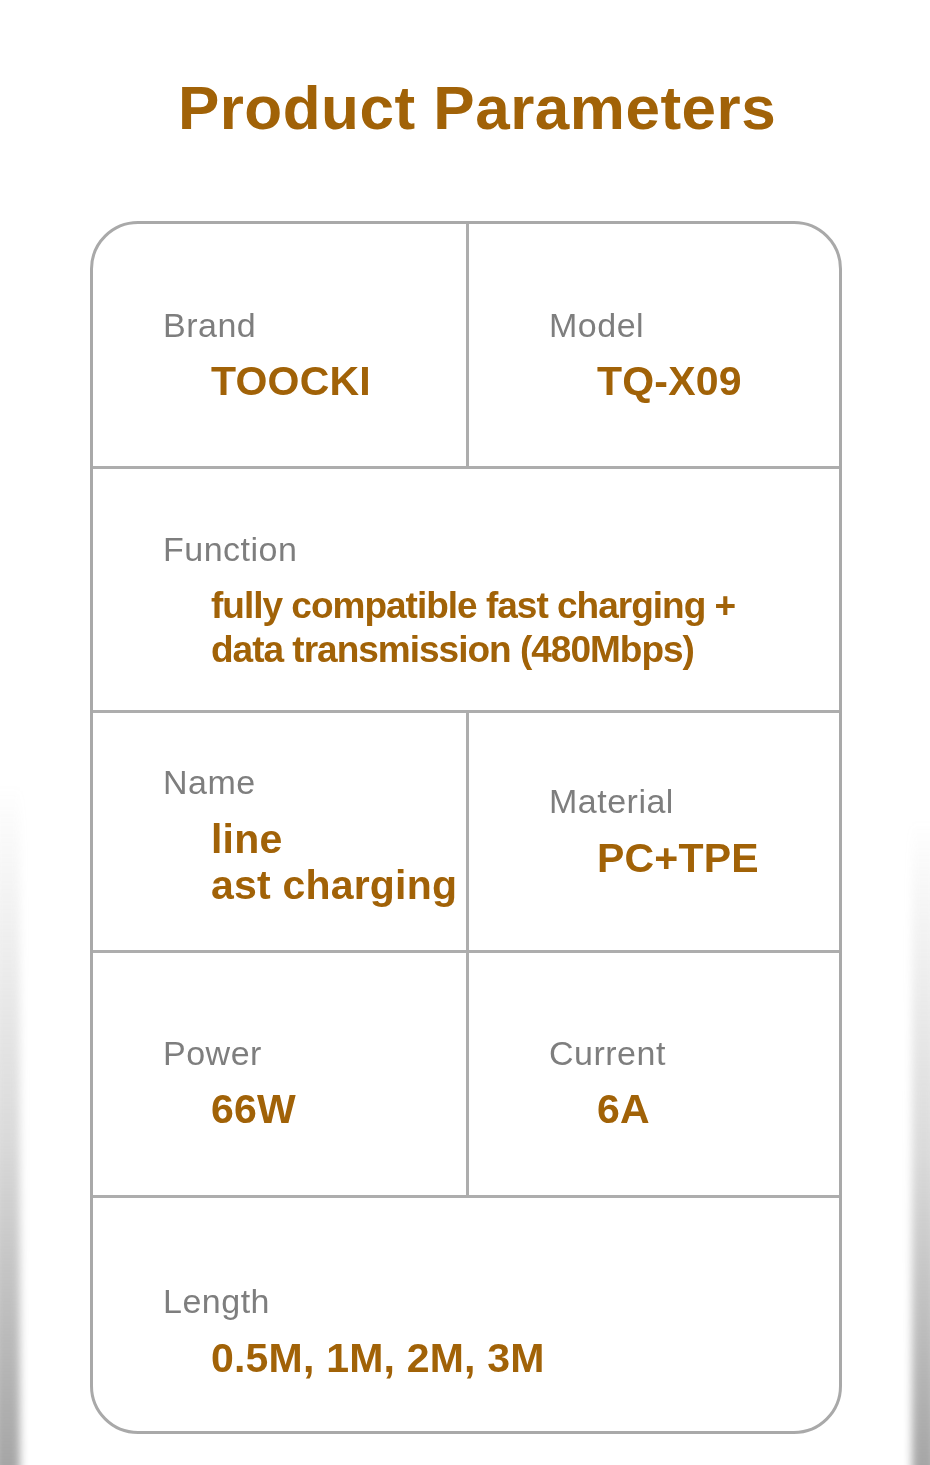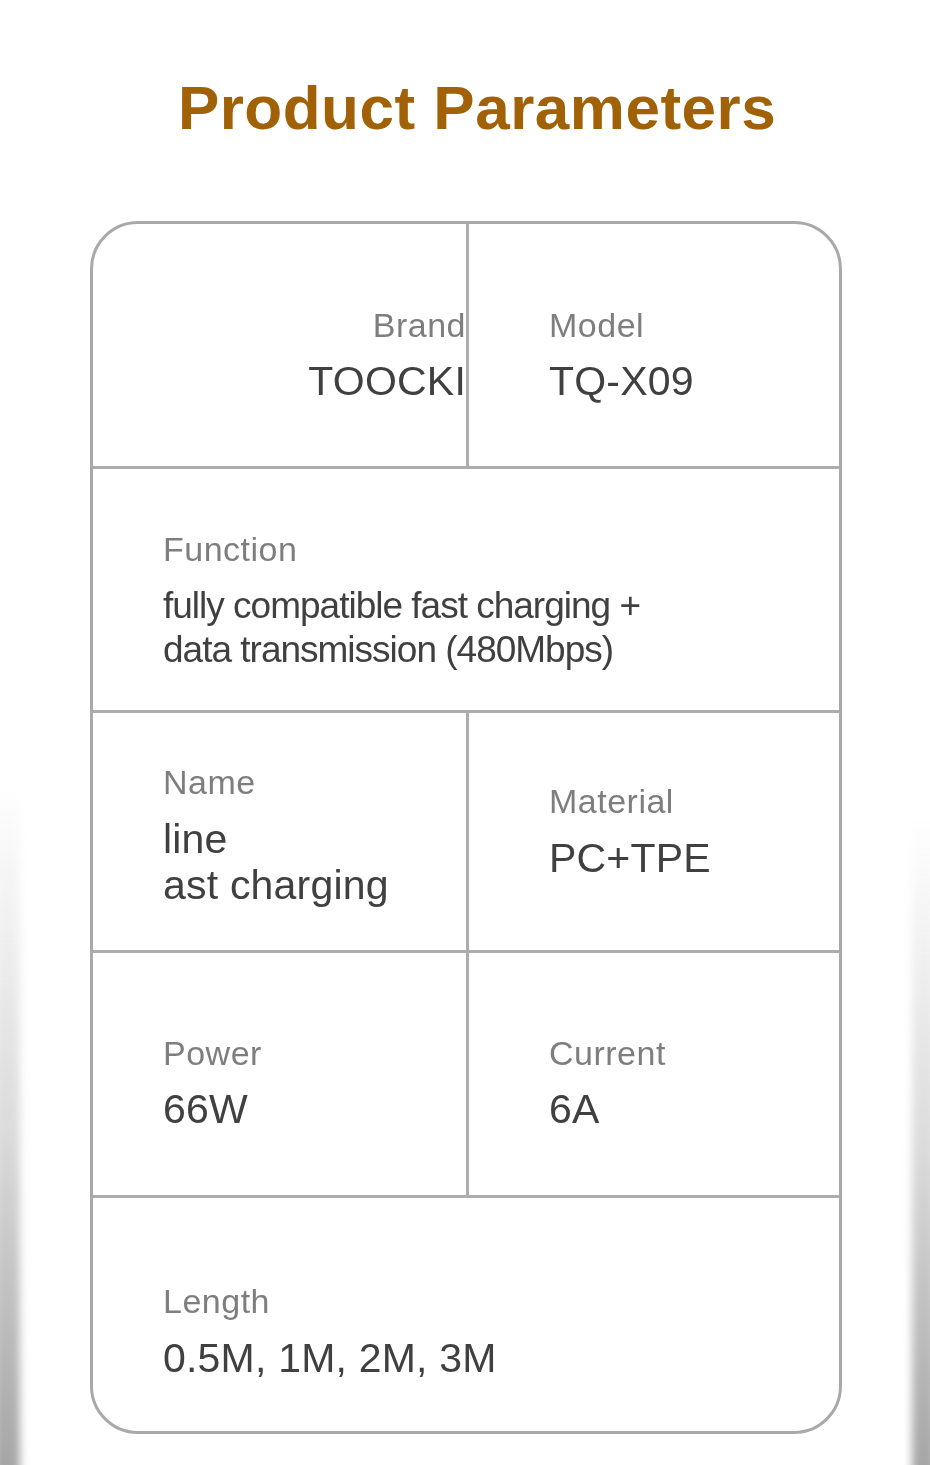--- a/index.html
+++ b/index.html
@@ -54,43 +54,44 @@
   .cell {
     position: absolute;
     display: flex;
     flex-direction: column;
     justify-content: center;
     box-sizing: border-box;
     padding-left: 70px;
   }
   .cell.rightcol { padding-left: 80px; }
 
-  .c-brand    { left: 0;     top: 0;     width: 373px; height: 242px; padding-top: 20px; align-items: flex-end; }
+  .c-brand    { left: 0;     top: 0;     width: 373px; height: 242px; padding-top: 20px; }
   .c-model    { left: 376px; top: 0;     width: 370px; height: 242px; padding-top: 20px; }
   .c-function { left: 0;     top: 245px; width: 746px; height: 241px; padding-top: 22px; }
   .c-name     { left: 0;     top: 489px; width: 373px; height: 237px; padding-top: 8px;  }
   .c-material { left: 376px; top: 471px; width: 370px; height: 237px; padding-top: 36px; }
   .c-power    { left: 0;     top: 729px; width: 431px; height: 242px; padding-top: 18px; }
   .c-current  { left: 376px; top: 729px; width: 370px; height: 242px; padding-top: 18px; }
   .c-length   { left: 0;     top: 974px; width: 746px; height: 233px; padding-top: 34px; }
 
   .label {
     font-size: 34px;
     font-weight: 400;
     color: #7e7e7e;
     letter-spacing: 0.5px;
     line-height: 1.2;
     margin-bottom: 14px;
   }
   .value {
     font-size: 41px;
-    font-weight: 400;
-    color: #404040;
+    font-weight: 700;
+    color: #a16207;
     letter-spacing: 0.2px;
     line-height: 1.12;
+    margin-left: 48px;
   }
   .value.fn div {
     font-size: 37px;
     letter-spacing: -1px;
     white-space: nowrap;
     line-height: 1.2;
   }
 
   
   .shade {

